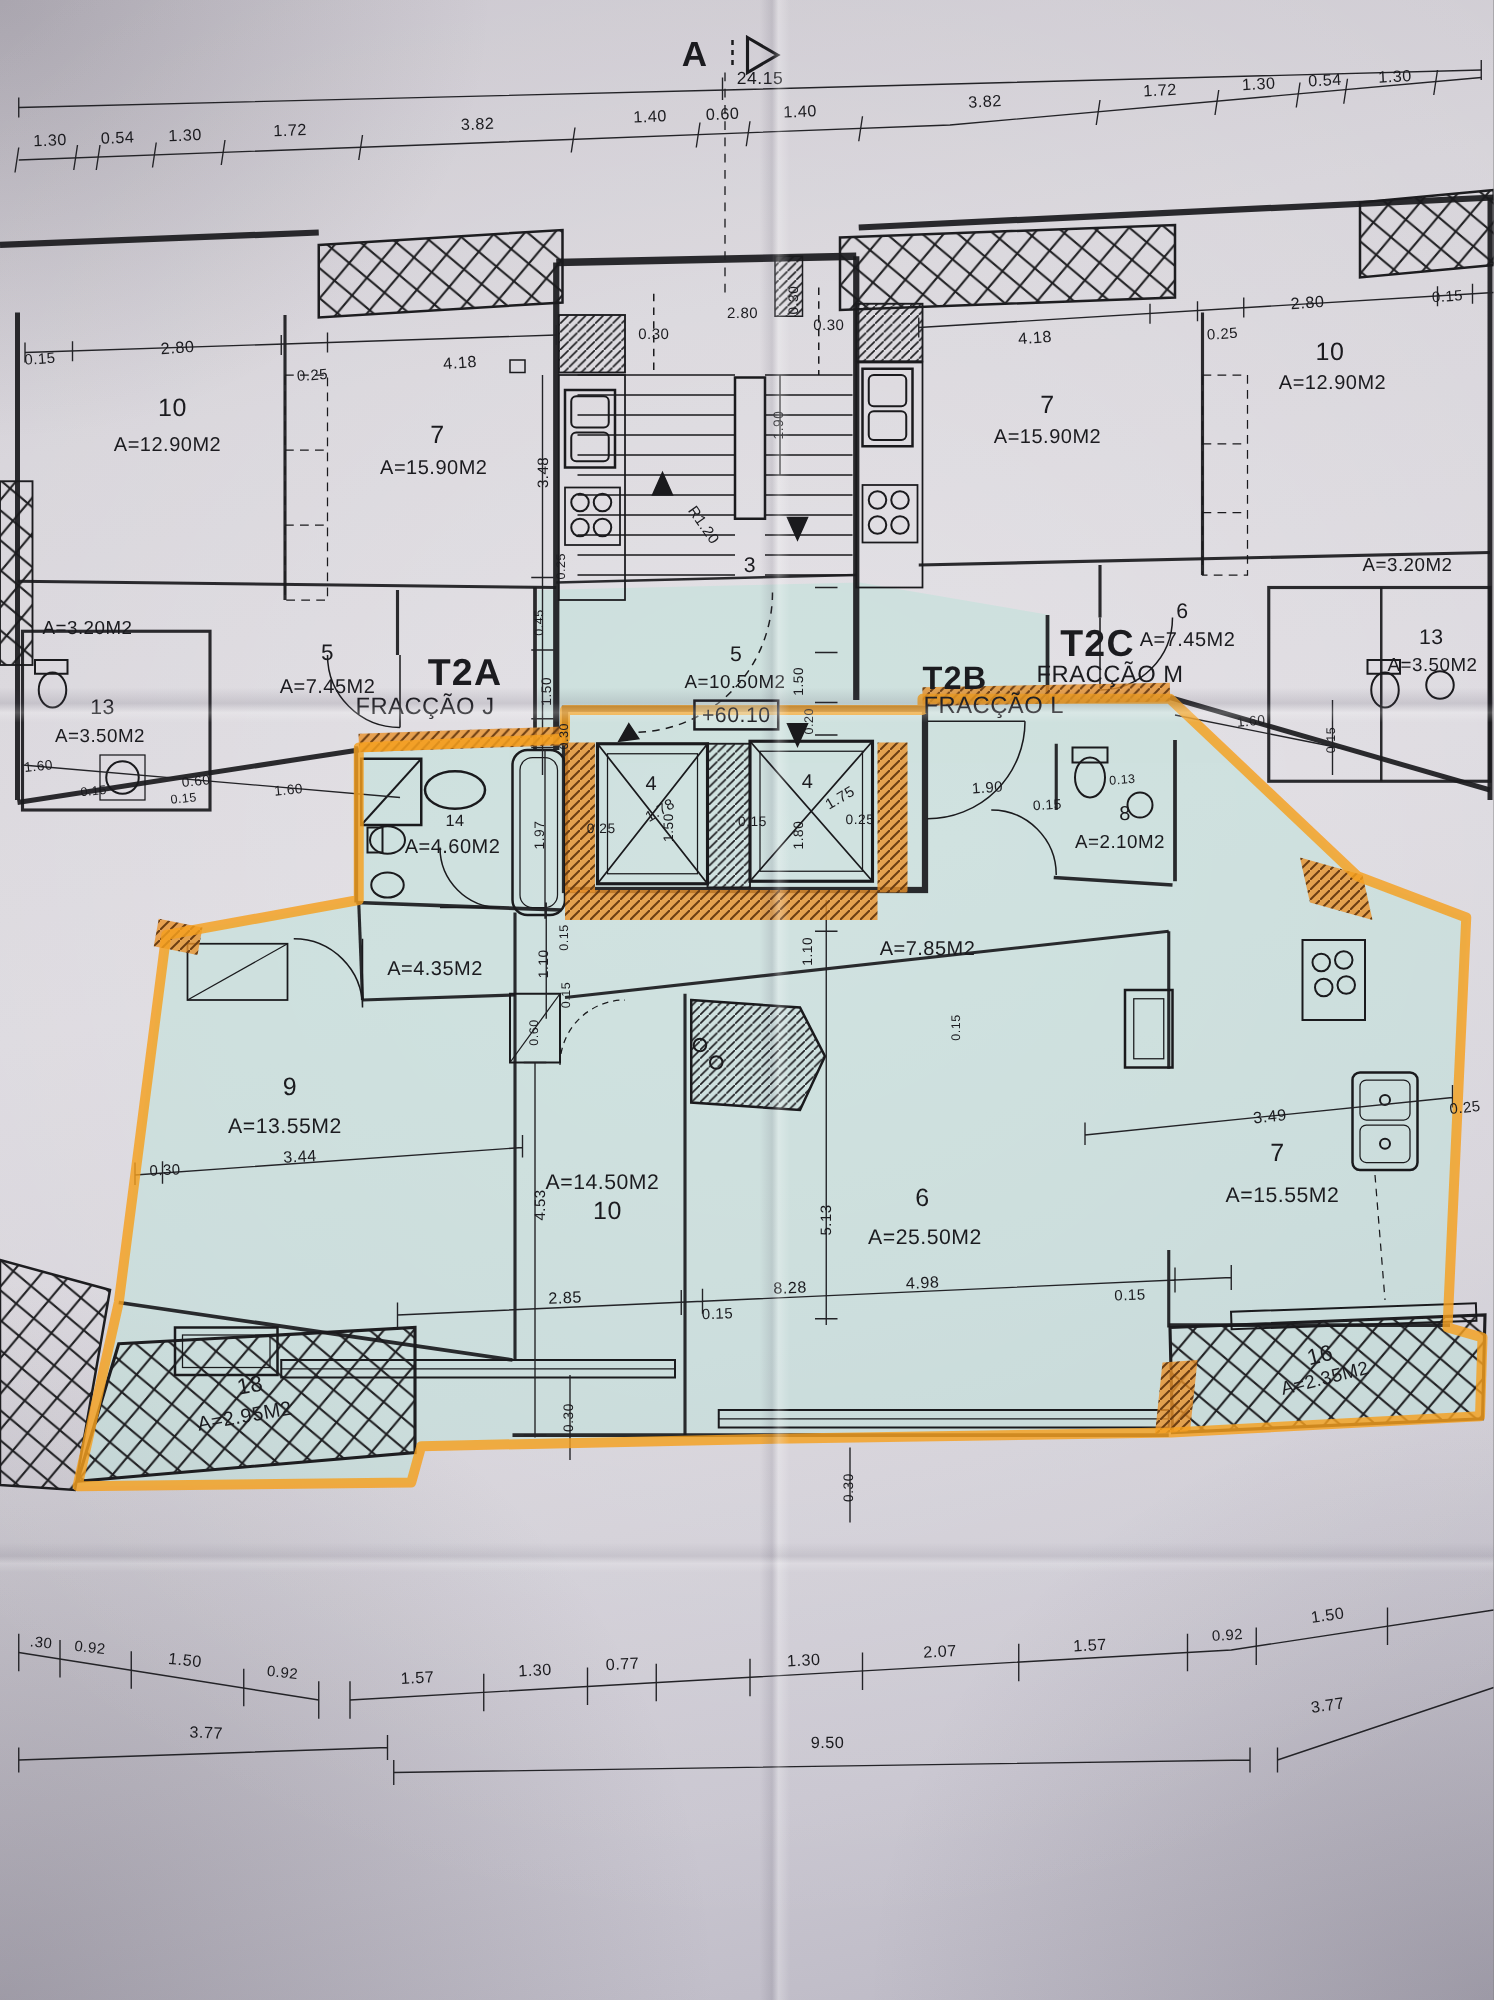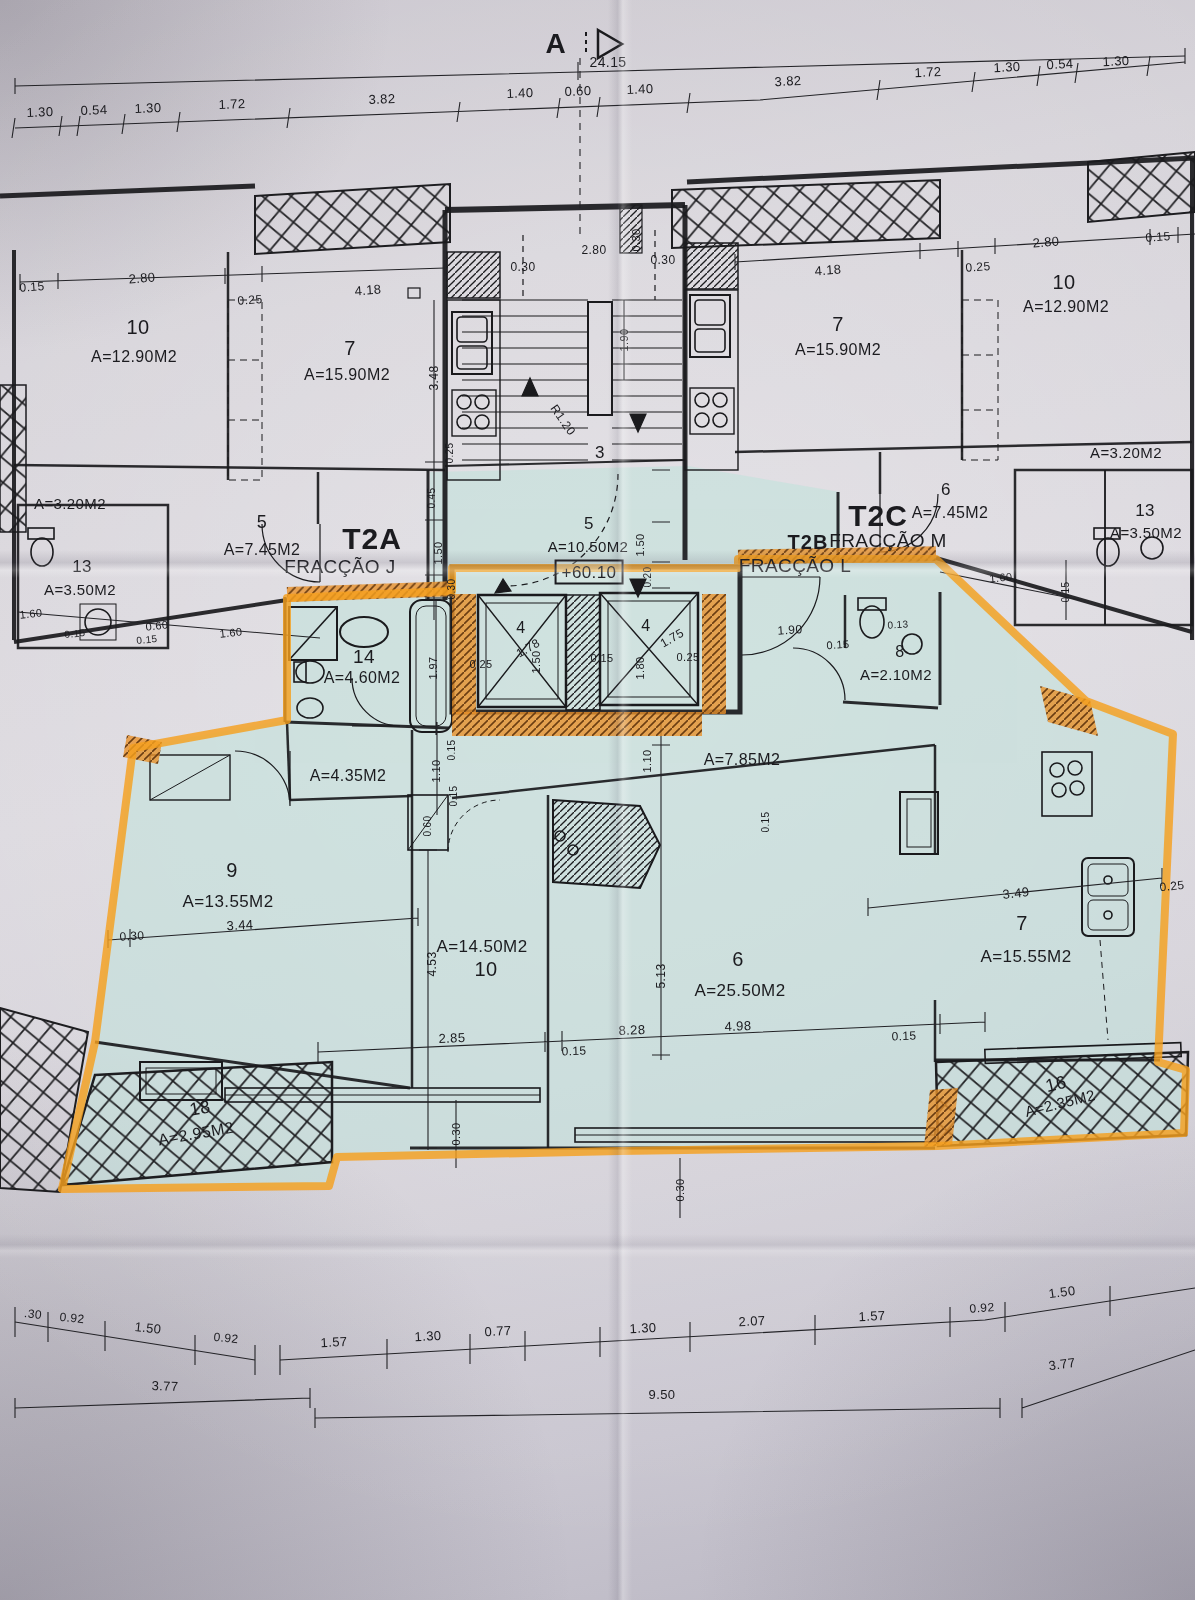--- a/index.html
+++ b/index.html
@@ -317,31 +317,31 @@
       <div class="lbl" style="left: 1066px; top: 307px; font-size: 16px; transform: translate(-50%, -50%);">A=12.90M2</div>
       <div class="lbl" style="left: 1126px; top: 452px; font-size: 15px; transform: translate(-50%, -50%);">A=3.20M2</div>
       <div class="lbl" style="left: 946px; top: 489px; font-size: 17px; transform: translate(-50%, -50%);">6</div>
       <div class="lbl" style="left: 950px; top: 513px; font-size: 16px; transform: translate(-50%, -50%);">A=7.45M2</div>
       <div class="lbl" style="left: 1145px; top: 510px; font-size: 17px; transform: translate(-50%, -50%);">13</div>
       <div class="lbl" style="left: 1146px; top: 532px; font-size: 15px; transform: translate(-50%, -50%);">A=3.50M2</div>
       <div class="lbl" style="left: 1001px; top: 578px; font-size: 11px; transform: translate(-50%, -50%) rotate(-5deg);">1.60</div>
       <div class="lbl" style="left: 1066px; top: 592px; font-size: 10px; transform: translate(-50%, -50%) rotate(-90deg);">0.15</div>
       <div class="lbl b" style="left: 878px; top: 516px; font-size: 30px; transform: translate(-50%, -50%);">T2C</div>
       <div class="lbl" style="left: 888px; top: 540px; font-size: 19px; transform: translate(-50%, -50%);">FRACÇÃO M</div>
-      <div class="lbl b" style="left: 808px; top: 542px; font-size: 20px; transform: translate(-50%, -50%);">T2B</div>
+      <div class="lbl b" style="left: 764px; top: 542px; font-size: 26px; transform: translate(-50%, -50%);">T2B</div>
       <div class="lbl" style="left: 795px; top: 565px; font-size: 19px; transform: translate(-50%, -50%);">FRACÇÃO L</div>
       <div class="lbl" style="left: 589px; top: 523px; font-size: 17px; transform: translate(-50%, -50%);">5</div>
       <div class="lbl" style="left: 588px; top: 546px; font-size: 15px; transform: translate(-50%, -50%);">A=10.50M2</div>
       <div class="lbl bx" style="left: 589px; top: 572px; font-size: 17px; transform: translate(-50%, -50%);">+60.10</div>
       <div class="lbl" style="left: 432px; top: 498px; font-size: 10px; transform: translate(-50%, -50%) rotate(-90deg);">0.45</div>
       <div class="lbl" style="left: 438px; top: 553px; font-size: 11px; transform: translate(-50%, -50%) rotate(-90deg);">1.50</div>
       <div class="lbl" style="left: 452px; top: 589px; font-size: 10px; transform: translate(-50%, -50%) rotate(-90deg);">0.30</div>
       <div class="lbl" style="left: 640px; top: 545px; font-size: 11px; transform: translate(-50%, -50%) rotate(-90deg);">1.50</div>
       <div class="lbl" style="left: 648px; top: 577px; font-size: 10px; transform: translate(-50%, -50%) rotate(-90deg);">0.20</div>
-      <div class="lbl" style="left: 364px; top: 656px; font-size: 19px; transform: translate(-50%, -50%);">14</div>
+      <div class="lbl" style="left: 364px; top: 656px; font-size: 13px; transform: translate(-50%, -50%);">14</div>
       <div class="lbl" style="left: 362px; top: 678px; font-size: 16px; transform: translate(-50%, -50%);">A=4.60M2</div>
       <div class="lbl" style="left: 433px; top: 668px; font-size: 11px; transform: translate(-50%, -50%) rotate(-90deg);">1.97</div>
       <div class="lbl" style="left: 521px; top: 628px; font-size: 16px; transform: translate(-50%, -50%);">4</div>
       <div class="lbl" style="left: 528px; top: 648px; font-size: 12px; transform: translate(-50%, -50%) rotate(-30deg);">1.78</div>
       <div class="lbl" style="left: 481px; top: 664px; font-size: 11px; transform: translate(-50%, -50%);">0.25</div>
       <div class="lbl" style="left: 536px; top: 662px; font-size: 11px; transform: translate(-50%, -50%) rotate(-90deg);">1.50</div>
       <div class="lbl" style="left: 646px; top: 626px; font-size: 16px; transform: translate(-50%, -50%);">4</div>
       <div class="lbl" style="left: 672px; top: 638px; font-size: 12px; transform: translate(-50%, -50%) rotate(-30deg);">1.75</div>
       <div class="lbl" style="left: 688px; top: 657px; font-size: 11px; transform: translate(-50%, -50%);">0.25</div>
       <div class="lbl" style="left: 602px; top: 658px; font-size: 11px; transform: translate(-50%, -50%);">0.15</div>

